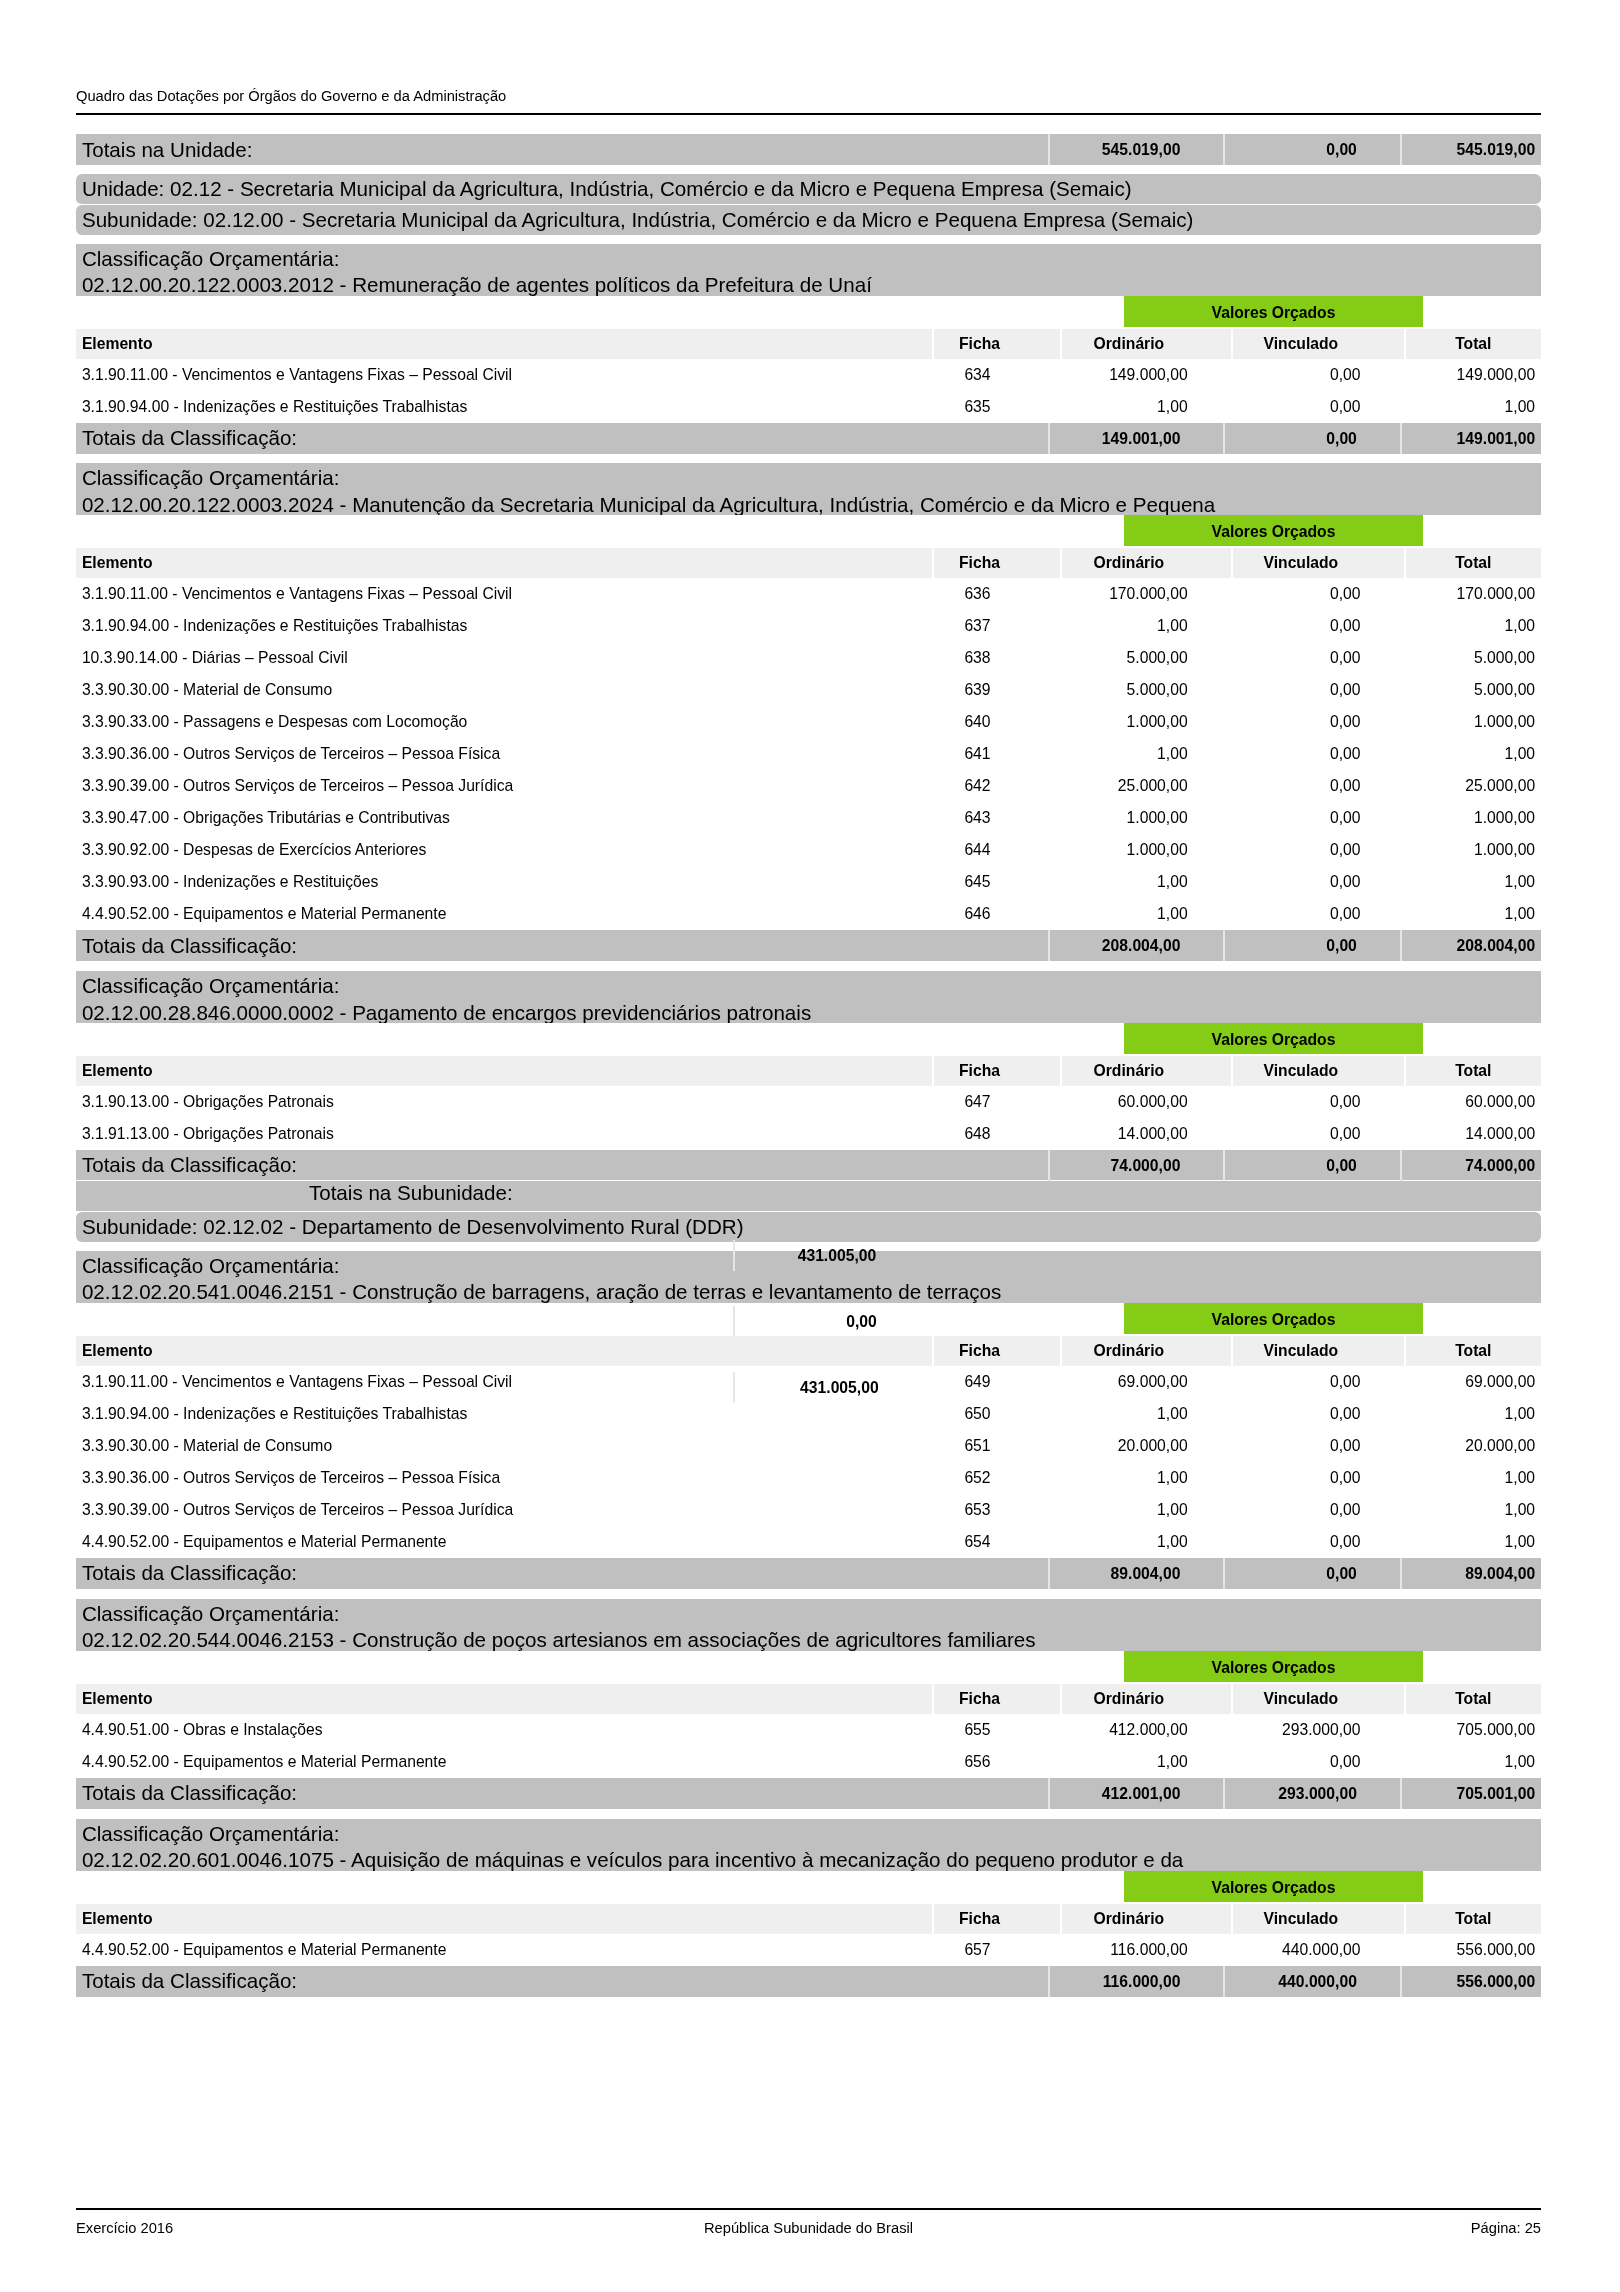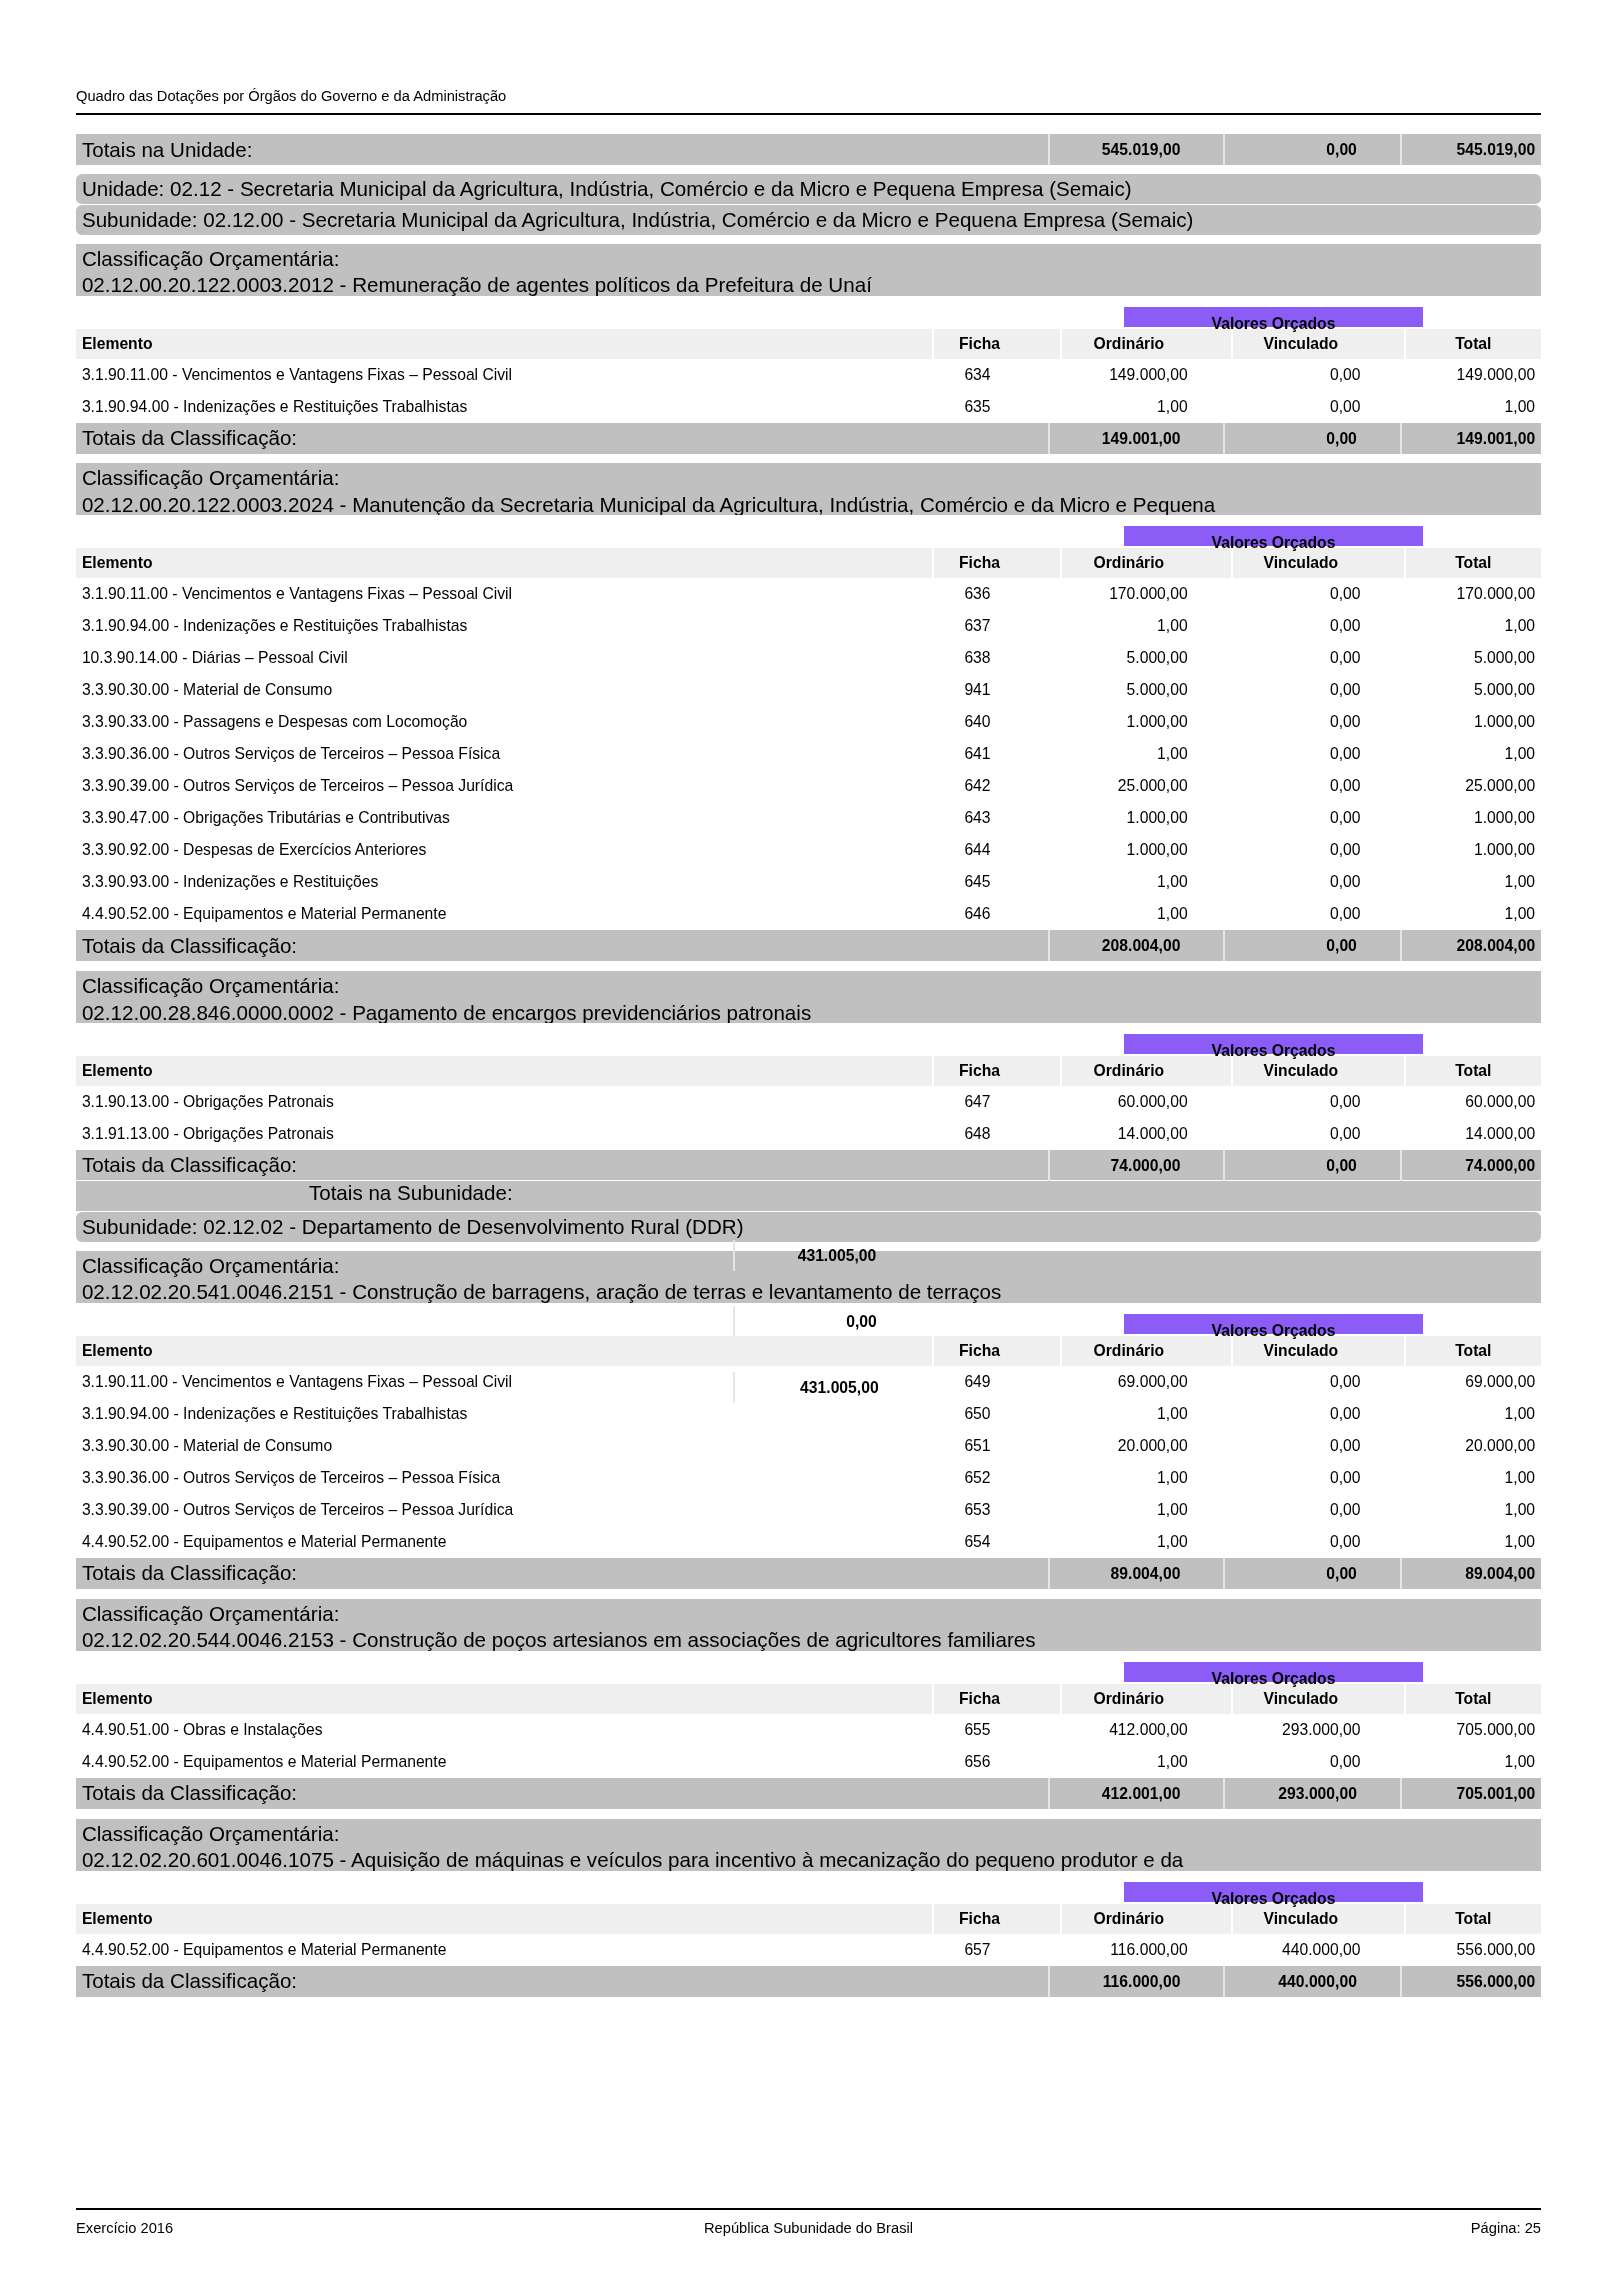--- a/index.html
+++ b/index.html
@@ -17,21 +17,21 @@
   .c-fi { width: 102px; text-align: center; }
   .c-or { width: 151px; text-align: right; padding-right: 7.8px; }
   .c-vi { width: 152px; text-align: right; padding-right: 7.8px; }
   .c-to { width: 152px; text-align: right; padding-right: 5.9px; }
   .totals-row { background: #c0c0c0; height: 31px; align-items: center; }
   .totals-row .c-el { font-size: 20.6px; width: 1011px; }
   .totals-row .c-or, .totals-row .c-vi, .totals-row .c-to { font-size: 15.7px; font-weight: bold; border-left: 2px solid #e6e6e6; height: 31px; line-height: 31px; }
   .class-title { background: #c0c0c0; font-size: 20.6px; line-height: 26.5px; padding: 2px 5.9px 1px 5.9px; height: 52px; box-sizing: border-box; white-space: nowrap; overflow: hidden; }
   .valores-row { height: 33px; }
   .valores-row .spacer { width: 1011px; }
-  .valores-row .valores { width: 303px; background: #8b5cf6; text-align: center; font-weight: bold; font-size: 15.7px; line-height: 33px; border-left: 2px solid #fff; border-right: 2px solid #fff; border-bottom: 2px solid #fff; box-sizing: border-box; margin-top: 11px; }
+  .valores-row .valores { width: 303px; background: #84cc16; text-align: center; font-weight: bold; font-size: 15.7px; line-height: 33px; border-left: 2px solid #fff; border-right: 2px solid #fff; border-bottom: 2px solid #fff; box-sizing: border-box; }
   .head-row { background: #efefef; height: 30px; line-height: 30px; font-weight: bold; font-size: 15.7px; }
   .head-row .c-fi, .head-row .c-or, .head-row .c-vi, .head-row .c-to { border-left: 2px solid #fff; text-align: center; padding: 0; }
   .head-row .c-fi { width: 102px; }
   .data-row { height: 32px; line-height: 32px; font-size: 15.7px; }
   .data-row .c-fi { padding-left: 0; }
   .section { margin-bottom: 9.8px; }
   .page-footer { position: absolute; left: 76px; top: 2208px; width: 1465px; }
   .page-footer .rule { border-top: 2.9px solid #000; }
   .page-footer .frow { display: flex; justify-content: space-between; font-size: 14.7px; padding-top: 9.8px; }
   .page-footer .frow span { flex: 1; }
@@ -127,21 +127,21 @@
         </div>
         <div class="row data-row">
           <div class="cell c-el">10.3.90.14.00 - Diárias – Pessoal Civil</div>
           <div class="cell c-fi">638</div>
           <div class="cell c-or">5.000,00</div>
           <div class="cell c-vi">0,00</div>
           <div class="cell c-to">5.000,00</div>
         </div>
         <div class="row data-row">
           <div class="cell c-el">3.3.90.30.00 - Material de Consumo</div>
-          <div class="cell c-fi">941</div>
+          <div class="cell c-fi">639</div>
           <div class="cell c-or">5.000,00</div>
           <div class="cell c-vi">0,00</div>
           <div class="cell c-to">5.000,00</div>
         </div>
         <div class="row data-row">
           <div class="cell c-el">3.3.90.33.00 - Passagens e Despesas com Locomoção</div>
           <div class="cell c-fi">640</div>
           <div class="cell c-or">1.000,00</div>
           <div class="cell c-vi">0,00</div>
           <div class="cell c-to">1.000,00</div>

